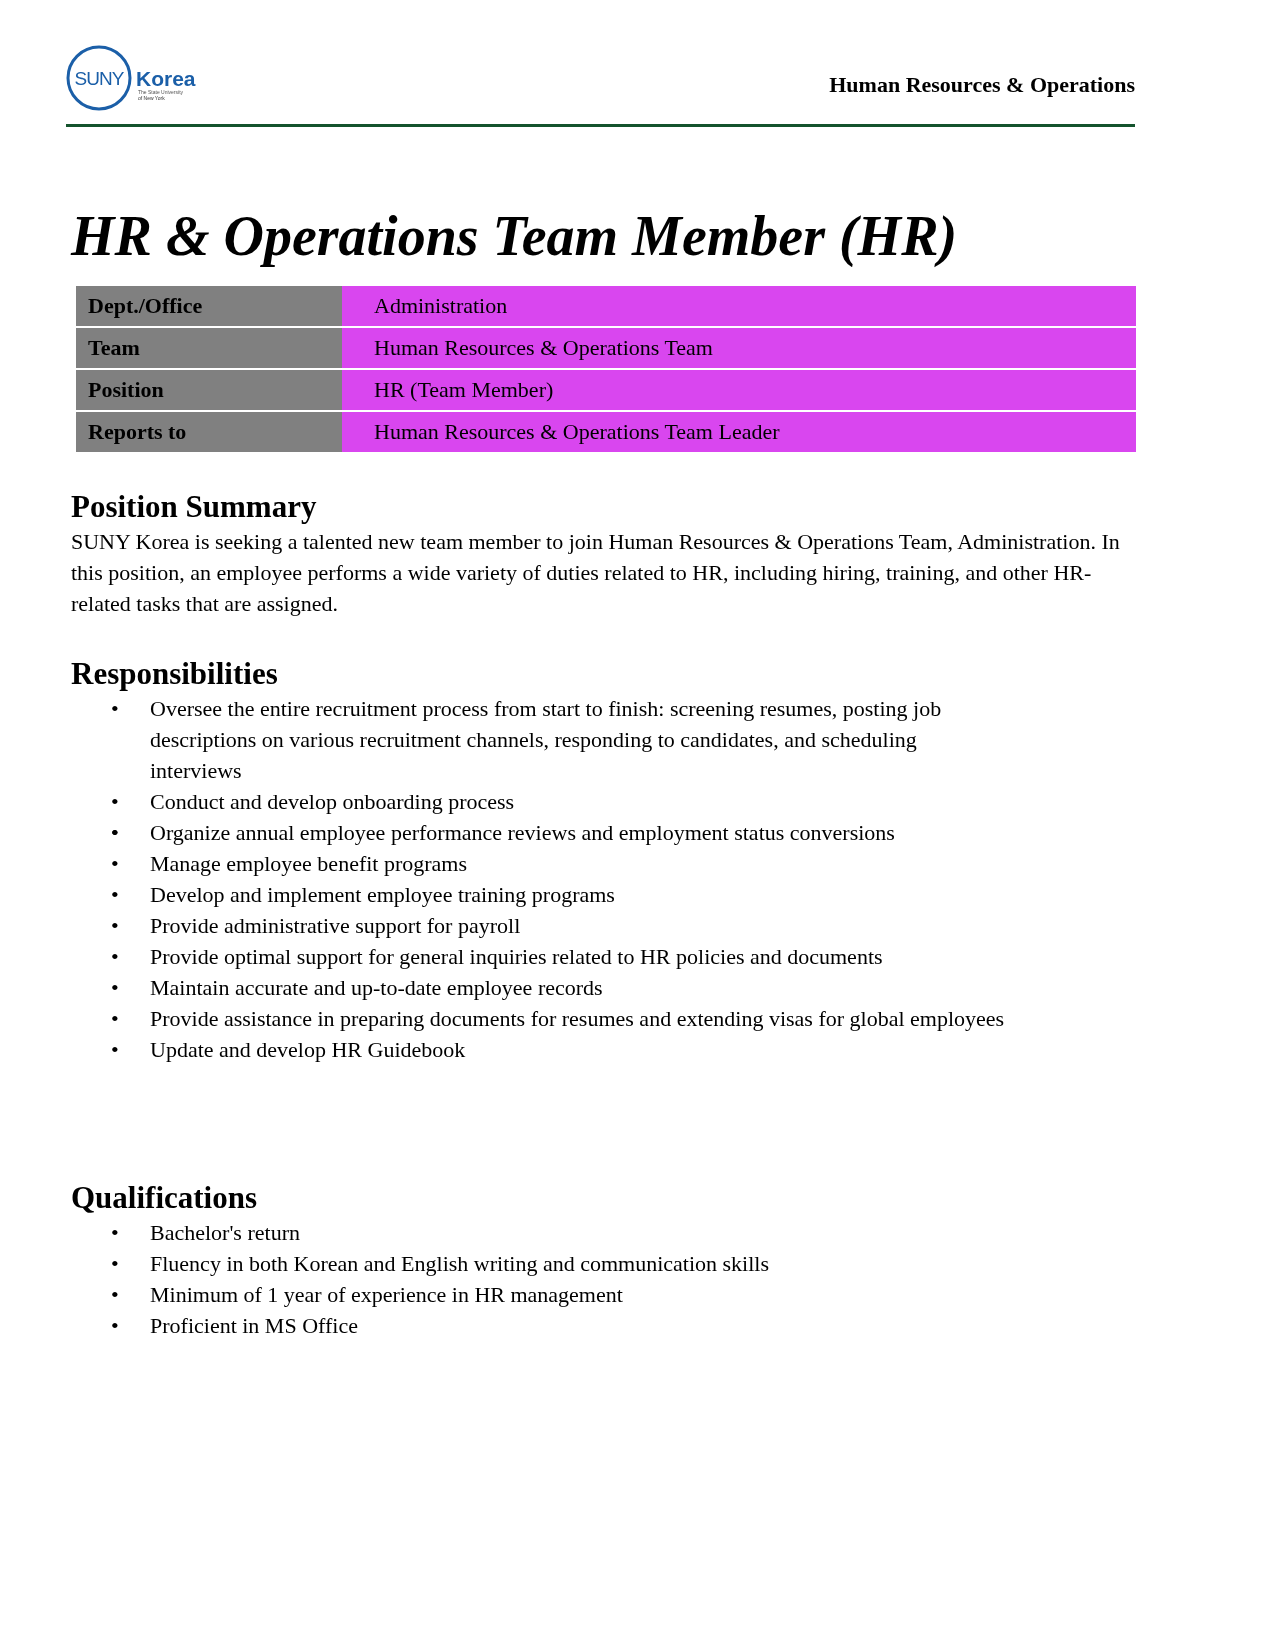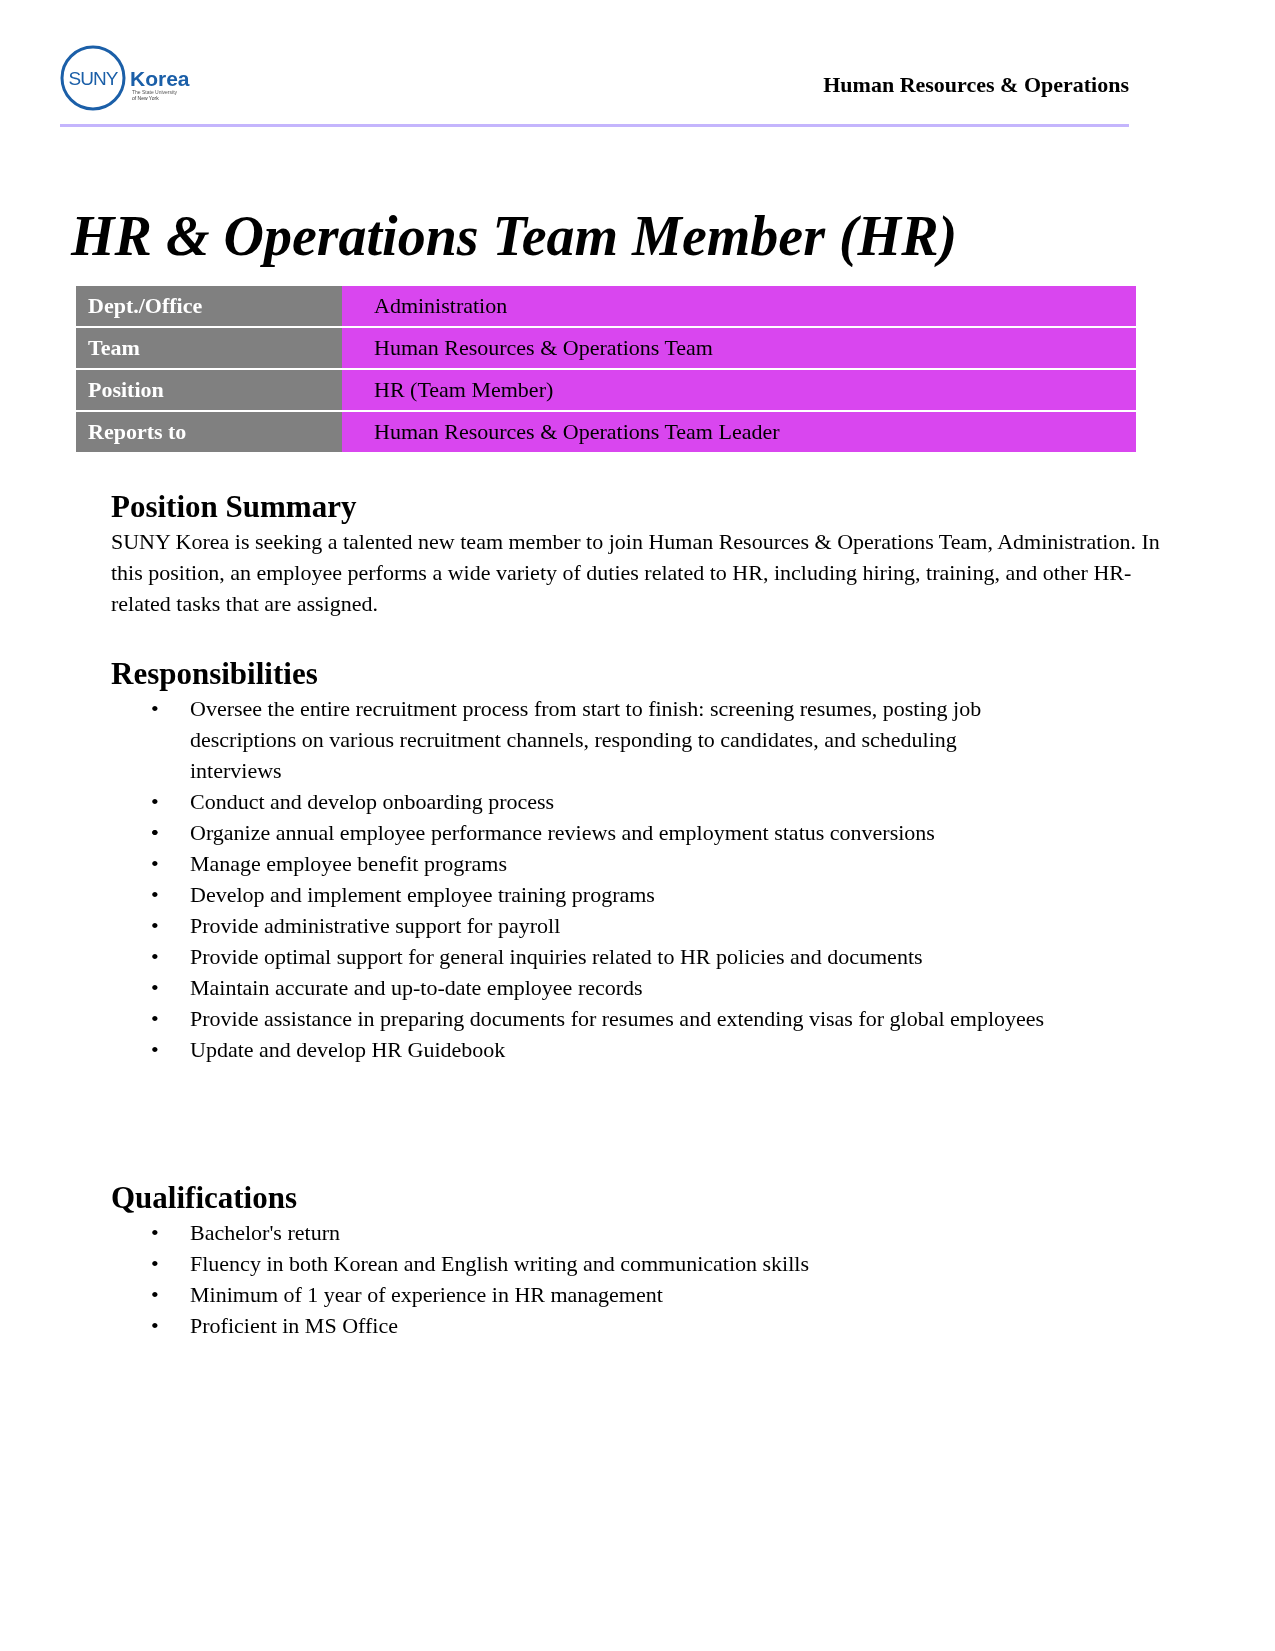--- a/index.html
+++ b/index.html
@@ -1,25 +1,25 @@
 <!DOCTYPE html>
 <html><head>
   <meta charset="utf-8">
   <style>
     html, body { margin: 0; padding: 0; background: #ffffff; }
     body { width: 1275px; height: 1651px; position: relative; font-family: "Liberation Serif", "DejaVu Serif", serif; color: #000; }
-    .header { position: absolute; left: 60px; top: 40px; width: 1069px; height: 84px; border-bottom: 3px solid #c4b5fd; }
+    .header { position: absolute; left: 66px; top: 40px; width: 1069px; height: 84px; border-bottom: 3px solid #14532d; }
     .logo { position: absolute; left: 0; top: 3px; width: 140px; height: 70px; }
     .header-title { position: absolute; right: 0; top: 32px; font-weight: bold; font-size: 22px; }
     .title { position: absolute; left: 71px; top: 203px; font-size: 56px; font-weight: bold; margin: 0; line-height: 1.2; letter-spacing: 0px; font-style: italic; }
     table.info { position: absolute; left: 76px; top: 284px; width: 1060px; border-collapse: separate; border-spacing: 0 2px; }
     table.info td { height: 40px; font-size: 22px; padding: 0; }
-    table.info td.label { background: #808080; color: #ffffff; font-weight: bold; width: 254px; padding-left: 12px; }
+    table.info td.label { background: #808080; color: #000000; font-weight: bold; width: 254px; padding-left: 12px; }
     table.info td.value { background: #d946ef; padding-left: 32px; }
-    .section { position: absolute; left: 71px; width: 1080px; margin-left: 40px; }
+    .section { position: absolute; left: 71px; width: 1080px; }
     .section h2 { margin: 0; font-size: 31px; font-weight: bold; line-height: 38px; }
     .section p { margin: 0; font-size: 22px; line-height: 31px; }
     .section ul { margin: 0; padding: 0; list-style: none; }
     .section li { position: relative; padding-left: 79px; font-size: 22px; line-height: 31px; width: 860px; }
     .section li .bullet { position: absolute; left: 40px; top: 0; }
   </style>
 </head>
 <body>
 
 <div class="header">

